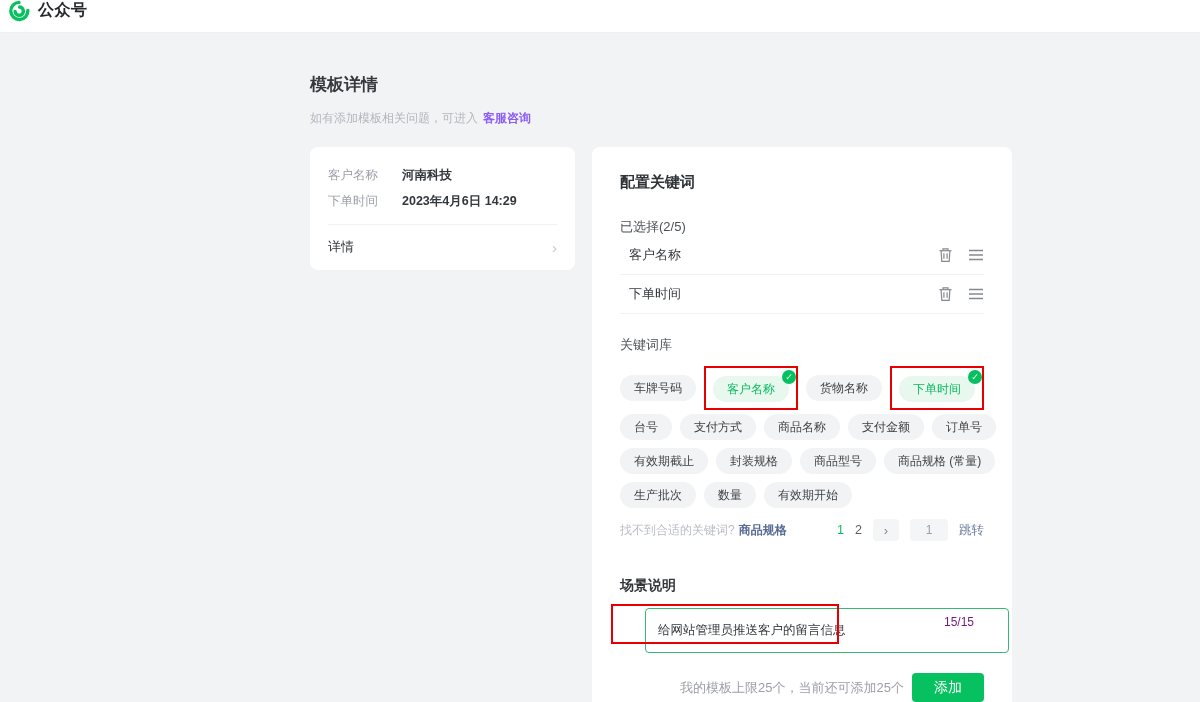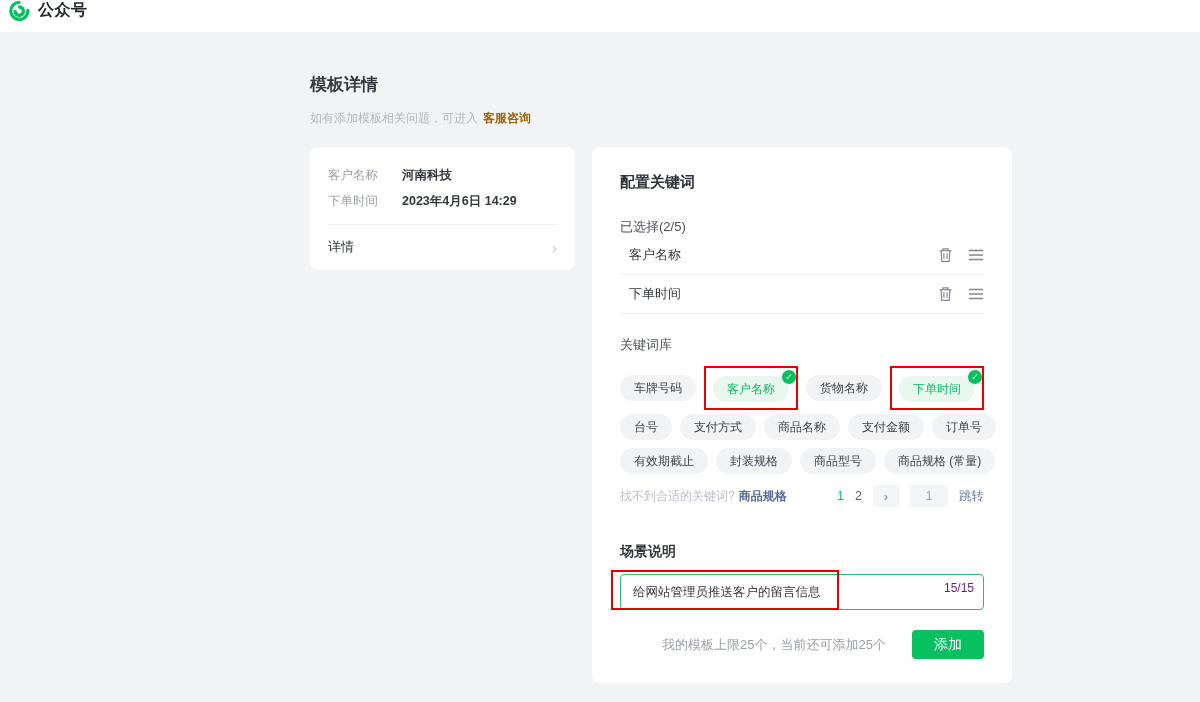--- a/index.html
+++ b/index.html
@@ -10,21 +10,21 @@
     font-family:"Liberation Sans","DejaVu Sans",sans-serif;
     -webkit-font-smoothing:antialiased;
   }
   
   .topbar { height:33px; background:#fff; border-bottom:1px solid #eef0f2; display:flex; align-items:flex-start; padding-left:8px; }
   .brand { margin-left:8px; font-size:16px; font-weight:600; color:#25282c; letter-spacing:.5px; }
   
   .main { margin-left:310px; width:702px; }
   .page-title { margin:0; padding-top:40px; font-size:17px; font-weight:600; color:#35393e; }
   .page-sub { margin-top:14px; font-size:12px; color:#b2b6bd; }
-  .page-sub .link { color:#a16207; font-weight:600; margin-left:5px; cursor:pointer; }
+  .page-sub .link { color:#8b5cf6; font-weight:600; margin-left:5px; cursor:pointer; }
   .cards { display:flex; gap:17px; margin-top:20px; align-items:flex-start; }
   .card { background:#fff; border-radius:8px; }
   
   .card-left { width:265px; padding:20px 18px 14px; }
   .pc-title { font-size:15px; font-weight:600; color:#2f3338; margin-bottom:16px; }
   .pc-row { display:flex; font-size:12.5px; margin-bottom:9px; }
   .pc-label { color:#9b9fa6; width:74px; flex:none; }
   .pc-value { color:#33373c; font-weight:600; }
   .pc-divider { border:none; border-top:1px solid #f0f1f3; margin:14px 0 0; }
   .pc-detail { display:flex; justify-content:space-between; align-items:center; padding-top:13px; font-size:13px; color:#33373c; cursor:pointer; }
@@ -48,24 +48,24 @@
   .not-found { color:#b9bdc4; }
   .apply { color:#576b95; font-weight:600; margin-left:4px; cursor:pointer; }
   .pager { display:flex; align-items:center; gap:11px; font-size:12.5px; }
   .pnum { cursor:pointer; color:#5a5e63; }
   .pnum.active { color:#07c160; }
   .pnext { width:26px; height:22px; background:#f4f5f7; border-radius:4px; display:flex; align-items:center; justify-content:center; color:#82868c; font-size:13px; cursor:pointer; }
   .pjump-box { width:38px; height:22px; background:#f4f5f7; border-radius:4px; color:#9b9fa6; display:flex; align-items:center; justify-content:center; font-size:12px; }
   .pjump-label { color:#68779b; cursor:pointer; }
   .scene-title { margin-top:36px; font-size:14px; font-weight:600; color:#33373c; }
   .scene-wrap { position:relative; margin-top:13px; }
-  .scene-input { width:100%; height:36px; border:1px solid #37b873; border-radius:4px; padding:0 46px 0 12px; font-size:12.5px; color:#33373c; background:#fff; outline:none; font-family:inherit; }
+  .scene-input { width:100%; height:45px; border:1px solid #37b873; border-radius:4px; padding:0 46px 0 12px; font-size:12.5px; color:#33373c; background:#fff; outline:none; font-family:inherit;margin-left:25px; }
   .scene-counter { position:absolute; right:10px; top:7px; font-size:12px; color:#701a75; }
   .scene-redbox { position:absolute; left:-9px; top:-4px; width:228px; height:40px; border:2px solid #e60000; pointer-events:none; }
-  .footer-row { margin-top:20px; display:flex; justify-content:flex-end; align-items:center; gap:26px; }
+  .footer-row { margin-top:20px; display:flex; justify-content:flex-end; align-items:center; gap:8px; }
   .quota { font-size:13px; color:#9b9fa6; }
   .add-btn { background:#07c160; color:#fff; font-size:14px; border:none; border-radius:4px; padding:0 22px; height:29px; cursor:pointer; font-family:inherit; }
   svg.lineicon { stroke:#85898f; fill:none; stroke-width:1.2; }
 </style>
 </head>
 <body>
 
 <div class="topbar">
   <svg width="22" height="22" viewBox="0 0 36 36">
     <path d="M18 4 A14 14 0 1 0 32.5 17" fill="none" stroke="#07c160" stroke-width="5.5" stroke-linecap="round"></path>
@@ -153,20 +153,25 @@
           <span class="pill">支付方式</span>
           <span class="pill">商品名称</span>
           <span class="pill">支付金额</span>
           <span class="pill">订单号</span>
         </div>
         <div class="pill-row">
           <span class="pill">有效期截止</span>
           <span class="pill">封装规格</span>
           <span class="pill">商品型号</span>
           <span class="pill">商品规格 (常量)</span>
+        </div>
+        <div class="pill-row">
+          <span class="pill">生产批次</span>
+          <span class="pill">数量</span>
+          <span class="pill">有效期开始</span>
         </div>
       </div>
 
       <div class="lib-footer">
         <span>
           <span class="not-found">找不到合适的关键词?</span><span class="apply">商品规格</span>
         </span>
         <span class="pager">
           <span class="pnum active">1</span>
           <span class="pnum">2</span>

